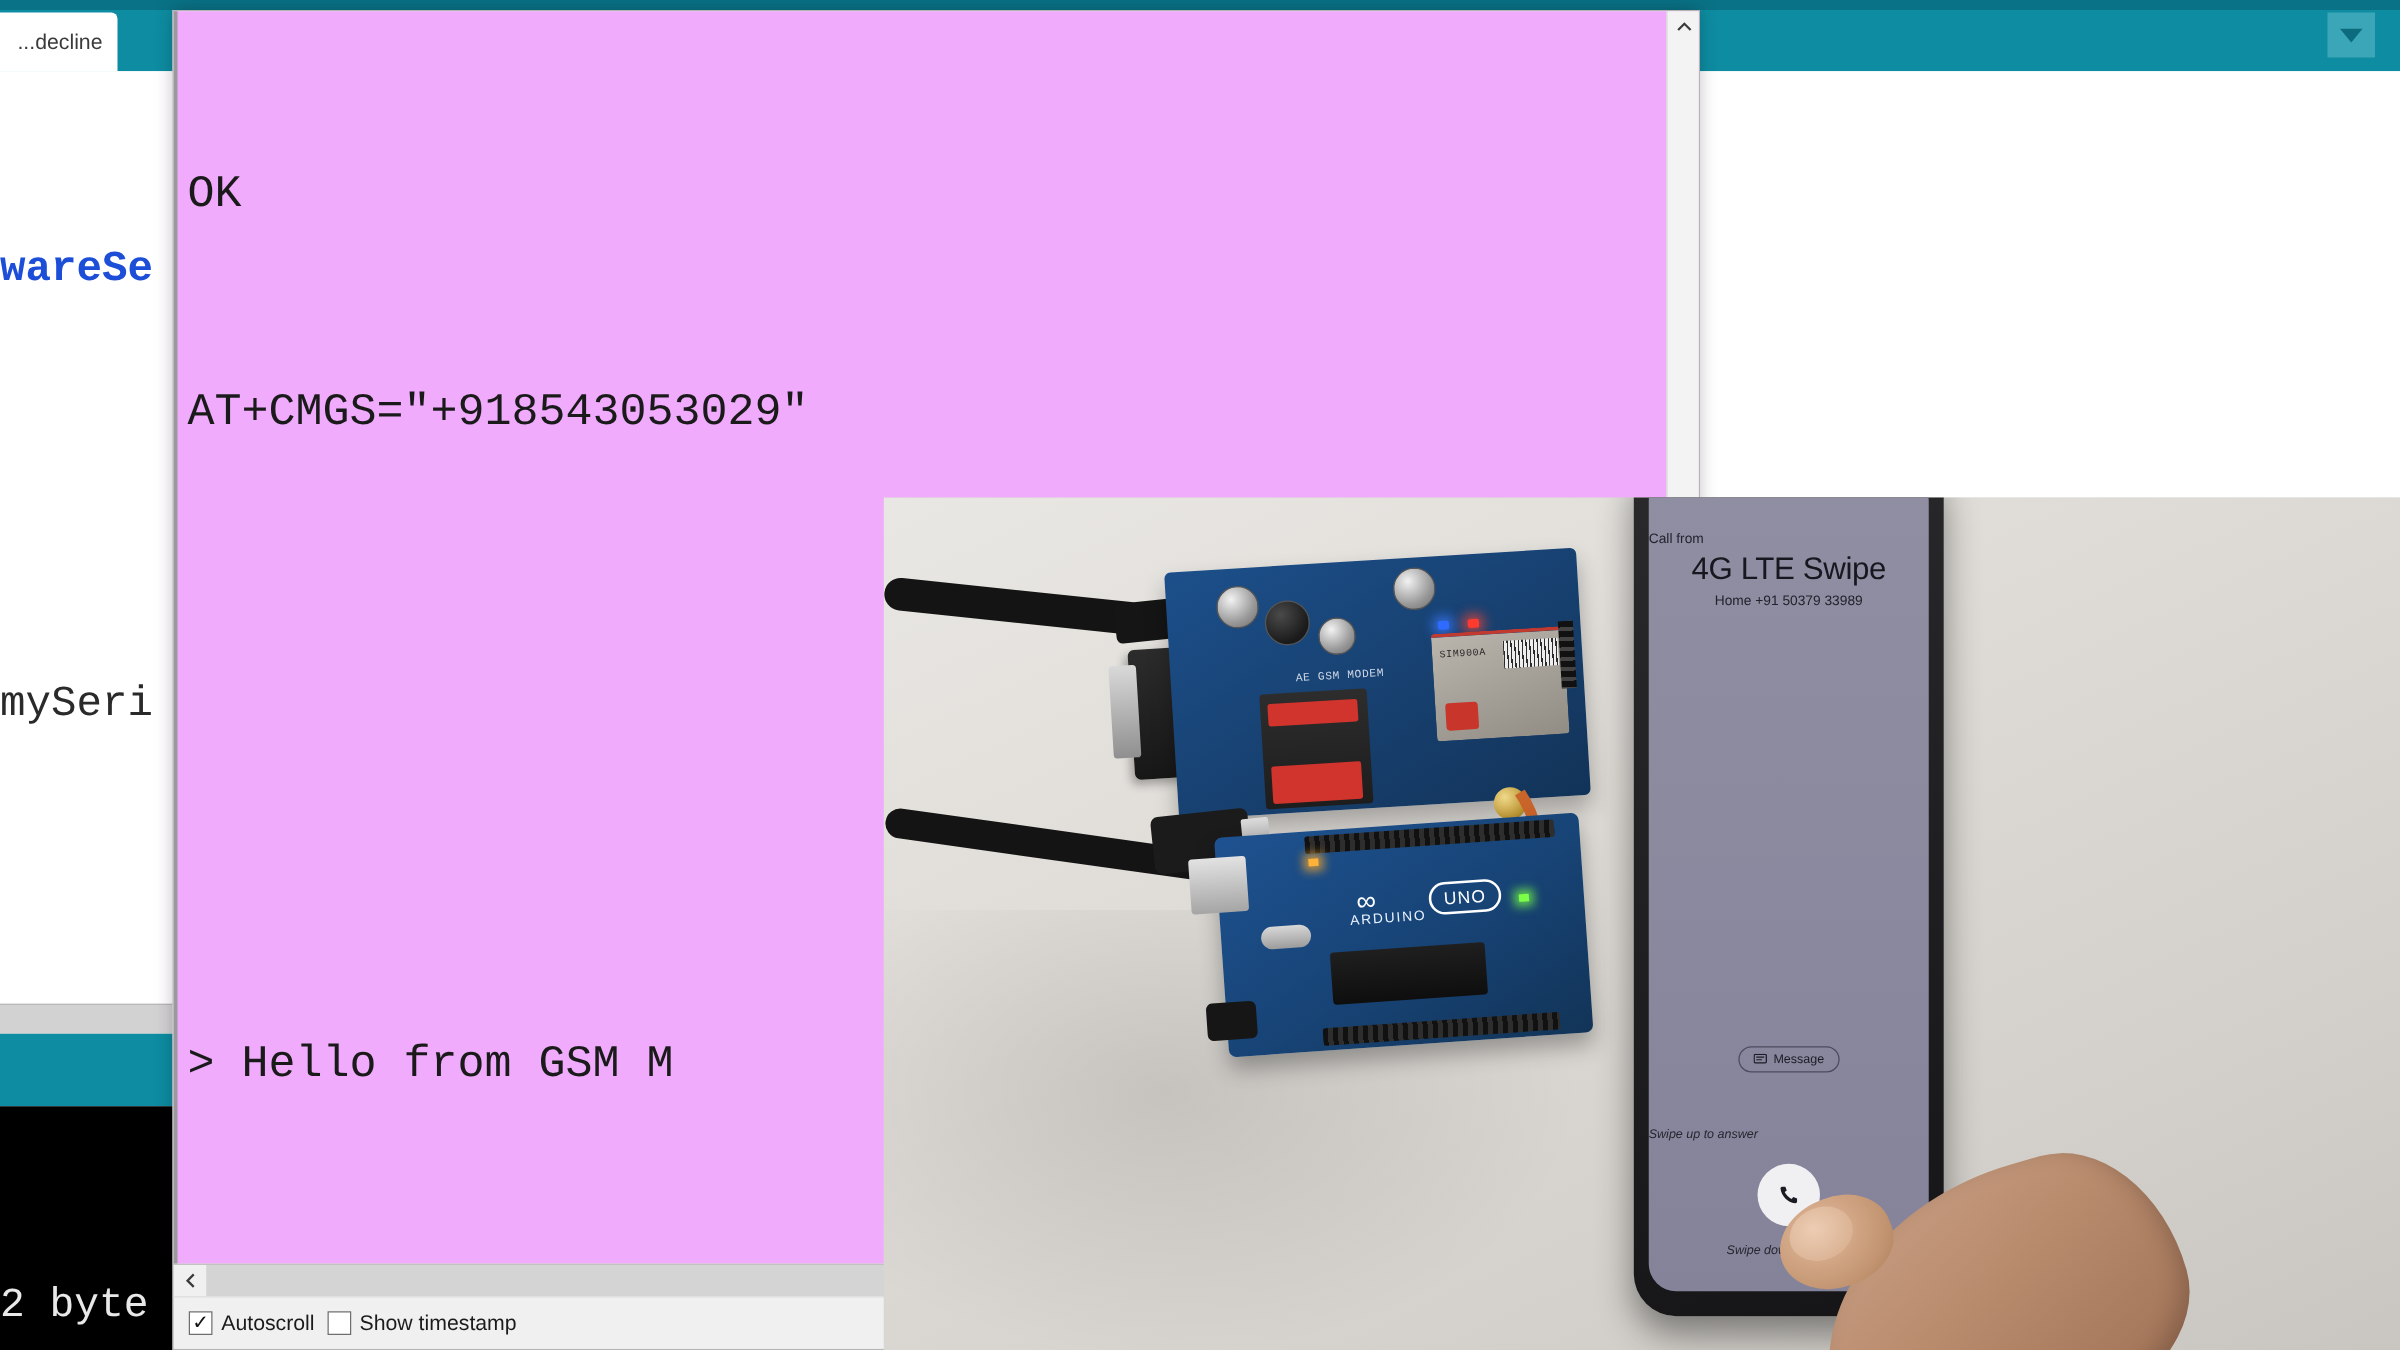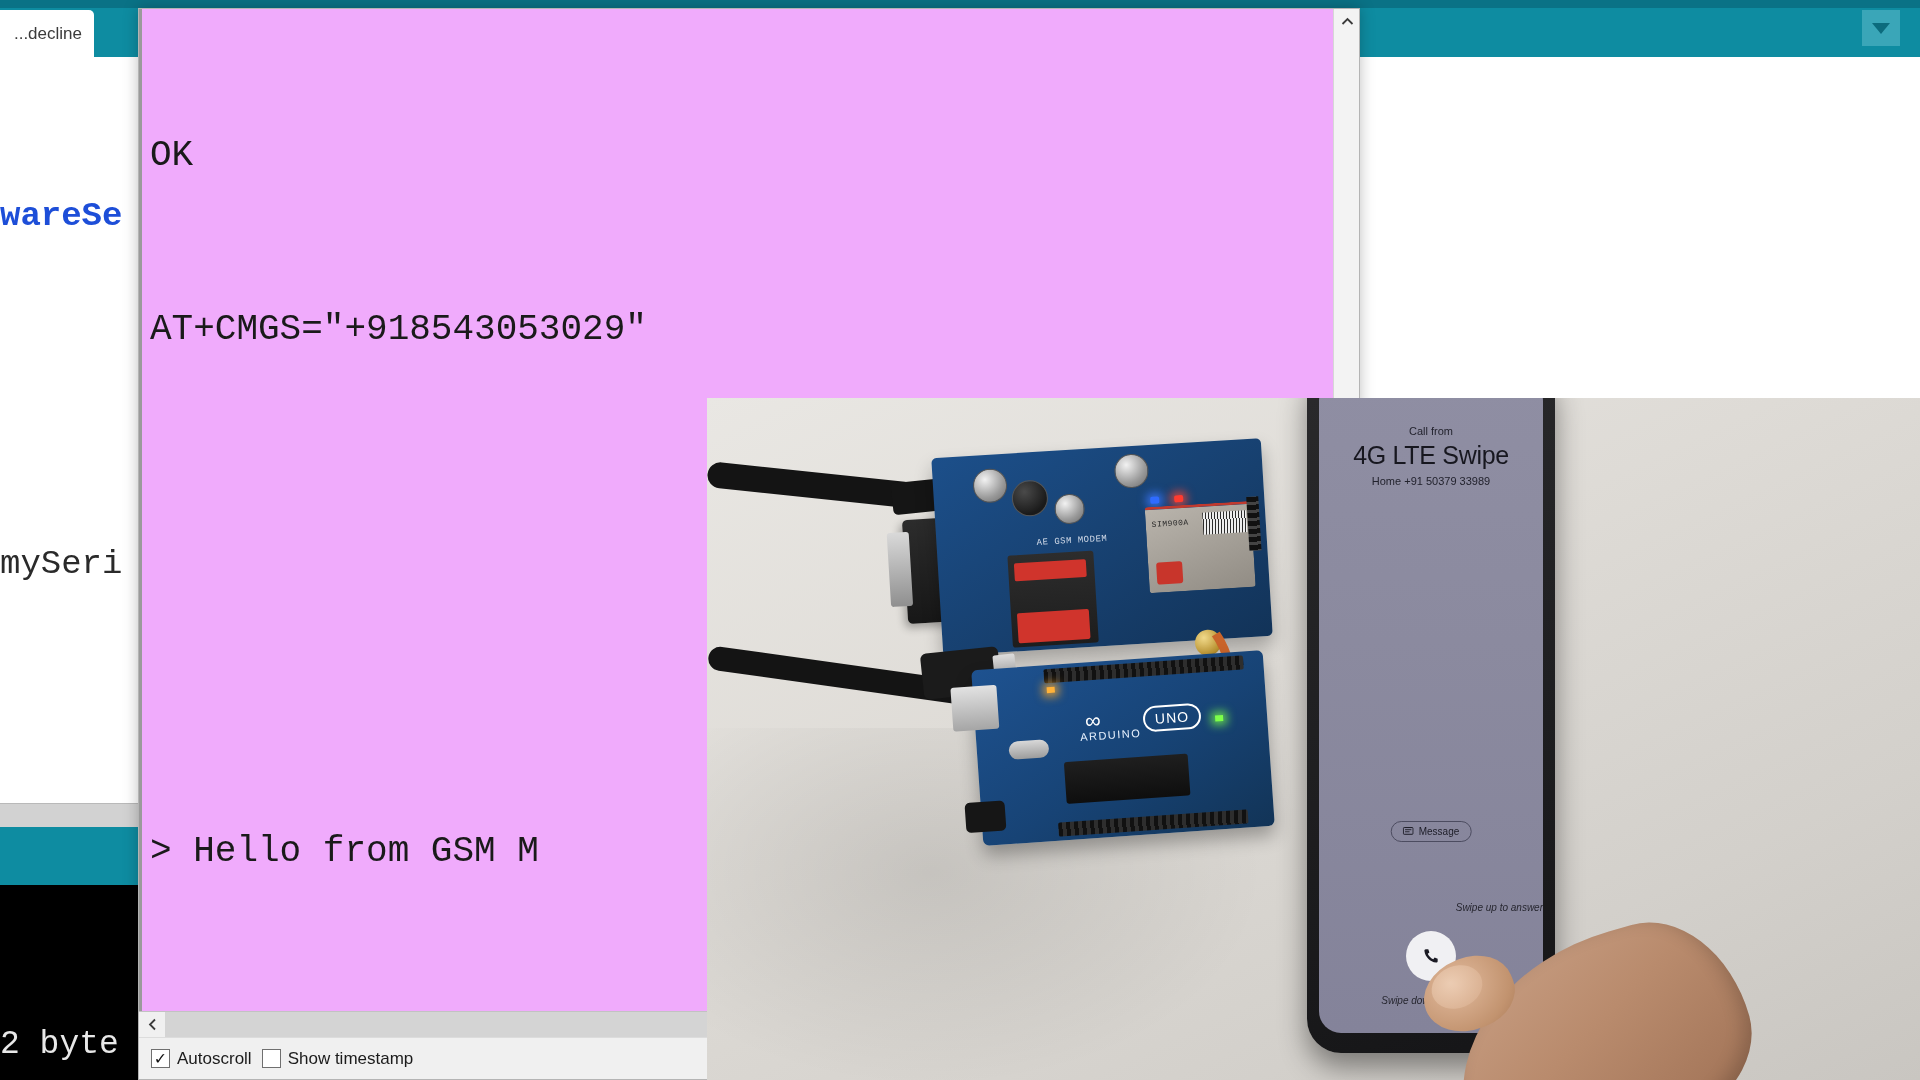--- a/index.html
+++ b/index.html
@@ -352,39 +352,39 @@
     position: relative; width: 100%; height: 100%;
     background: linear-gradient(180deg, #8f8ea3 0%, #8b8a9f 40%, #84839a 100%);
     border-radius: 22px; overflow: hidden;
   }
   .ph-status {
     position: absolute; left: 0; top: 0; width: 100%; height: 22px;
     display: flex; align-items: center; padding: 0 10px;
     font-size: 9px; color: #1d1d26;
   }
   .ph-callfrom {
-    position: absolute; top: 46px; width: 100%; text-align: center;
+    position: absolute; top: 46px; width: 100%; 
     font-size: 11px; color: #23232e;
   }
   .ph-name {
     position: absolute; top: 62px; width: 100%; text-align: center;
     font-size: 25px; color: #17171f; letter-spacing: -.3px;
   }
   .ph-number {
     position: absolute; top: 96px; width: 100%; text-align: center;
     font-size: 11px; color: #22222d;
   }
   .ph-msgbtn {
-    position: absolute; left: 50%; top: 442px; transform: translateX(-50%);
+    position: absolute; left: 50%; top: 458px; transform: translateX(-50%);
     display: flex; align-items: center; gap: 5px;
     padding: 4px 11px; border: 1px solid #4c4c60; border-radius: 13px;
     font-size: 10px; color: #1c1c26;
   }
   .ph-swipe-up {
-    position: absolute; left: 0; top: 523px; width: 100%; text-align: right;
+    position: absolute; left: 0; top: 523px; width: 100%; text-align: left;
     font-size: 10px; color: #26262f; font-style: italic;
   }
   .ph-answer {
     position: absolute; left: 50%; top: 552px; transform: translateX(-50%);
     width: 50px; height: 50px; border-radius: 50%;
     background: rgba(255,255,255,0.88);
     display: flex; align-items: center; justify-content: center;
   }
   .ph-swipe-dn {
     position: absolute; left: 0; top: 616px; width: 100%; text-align: center;

